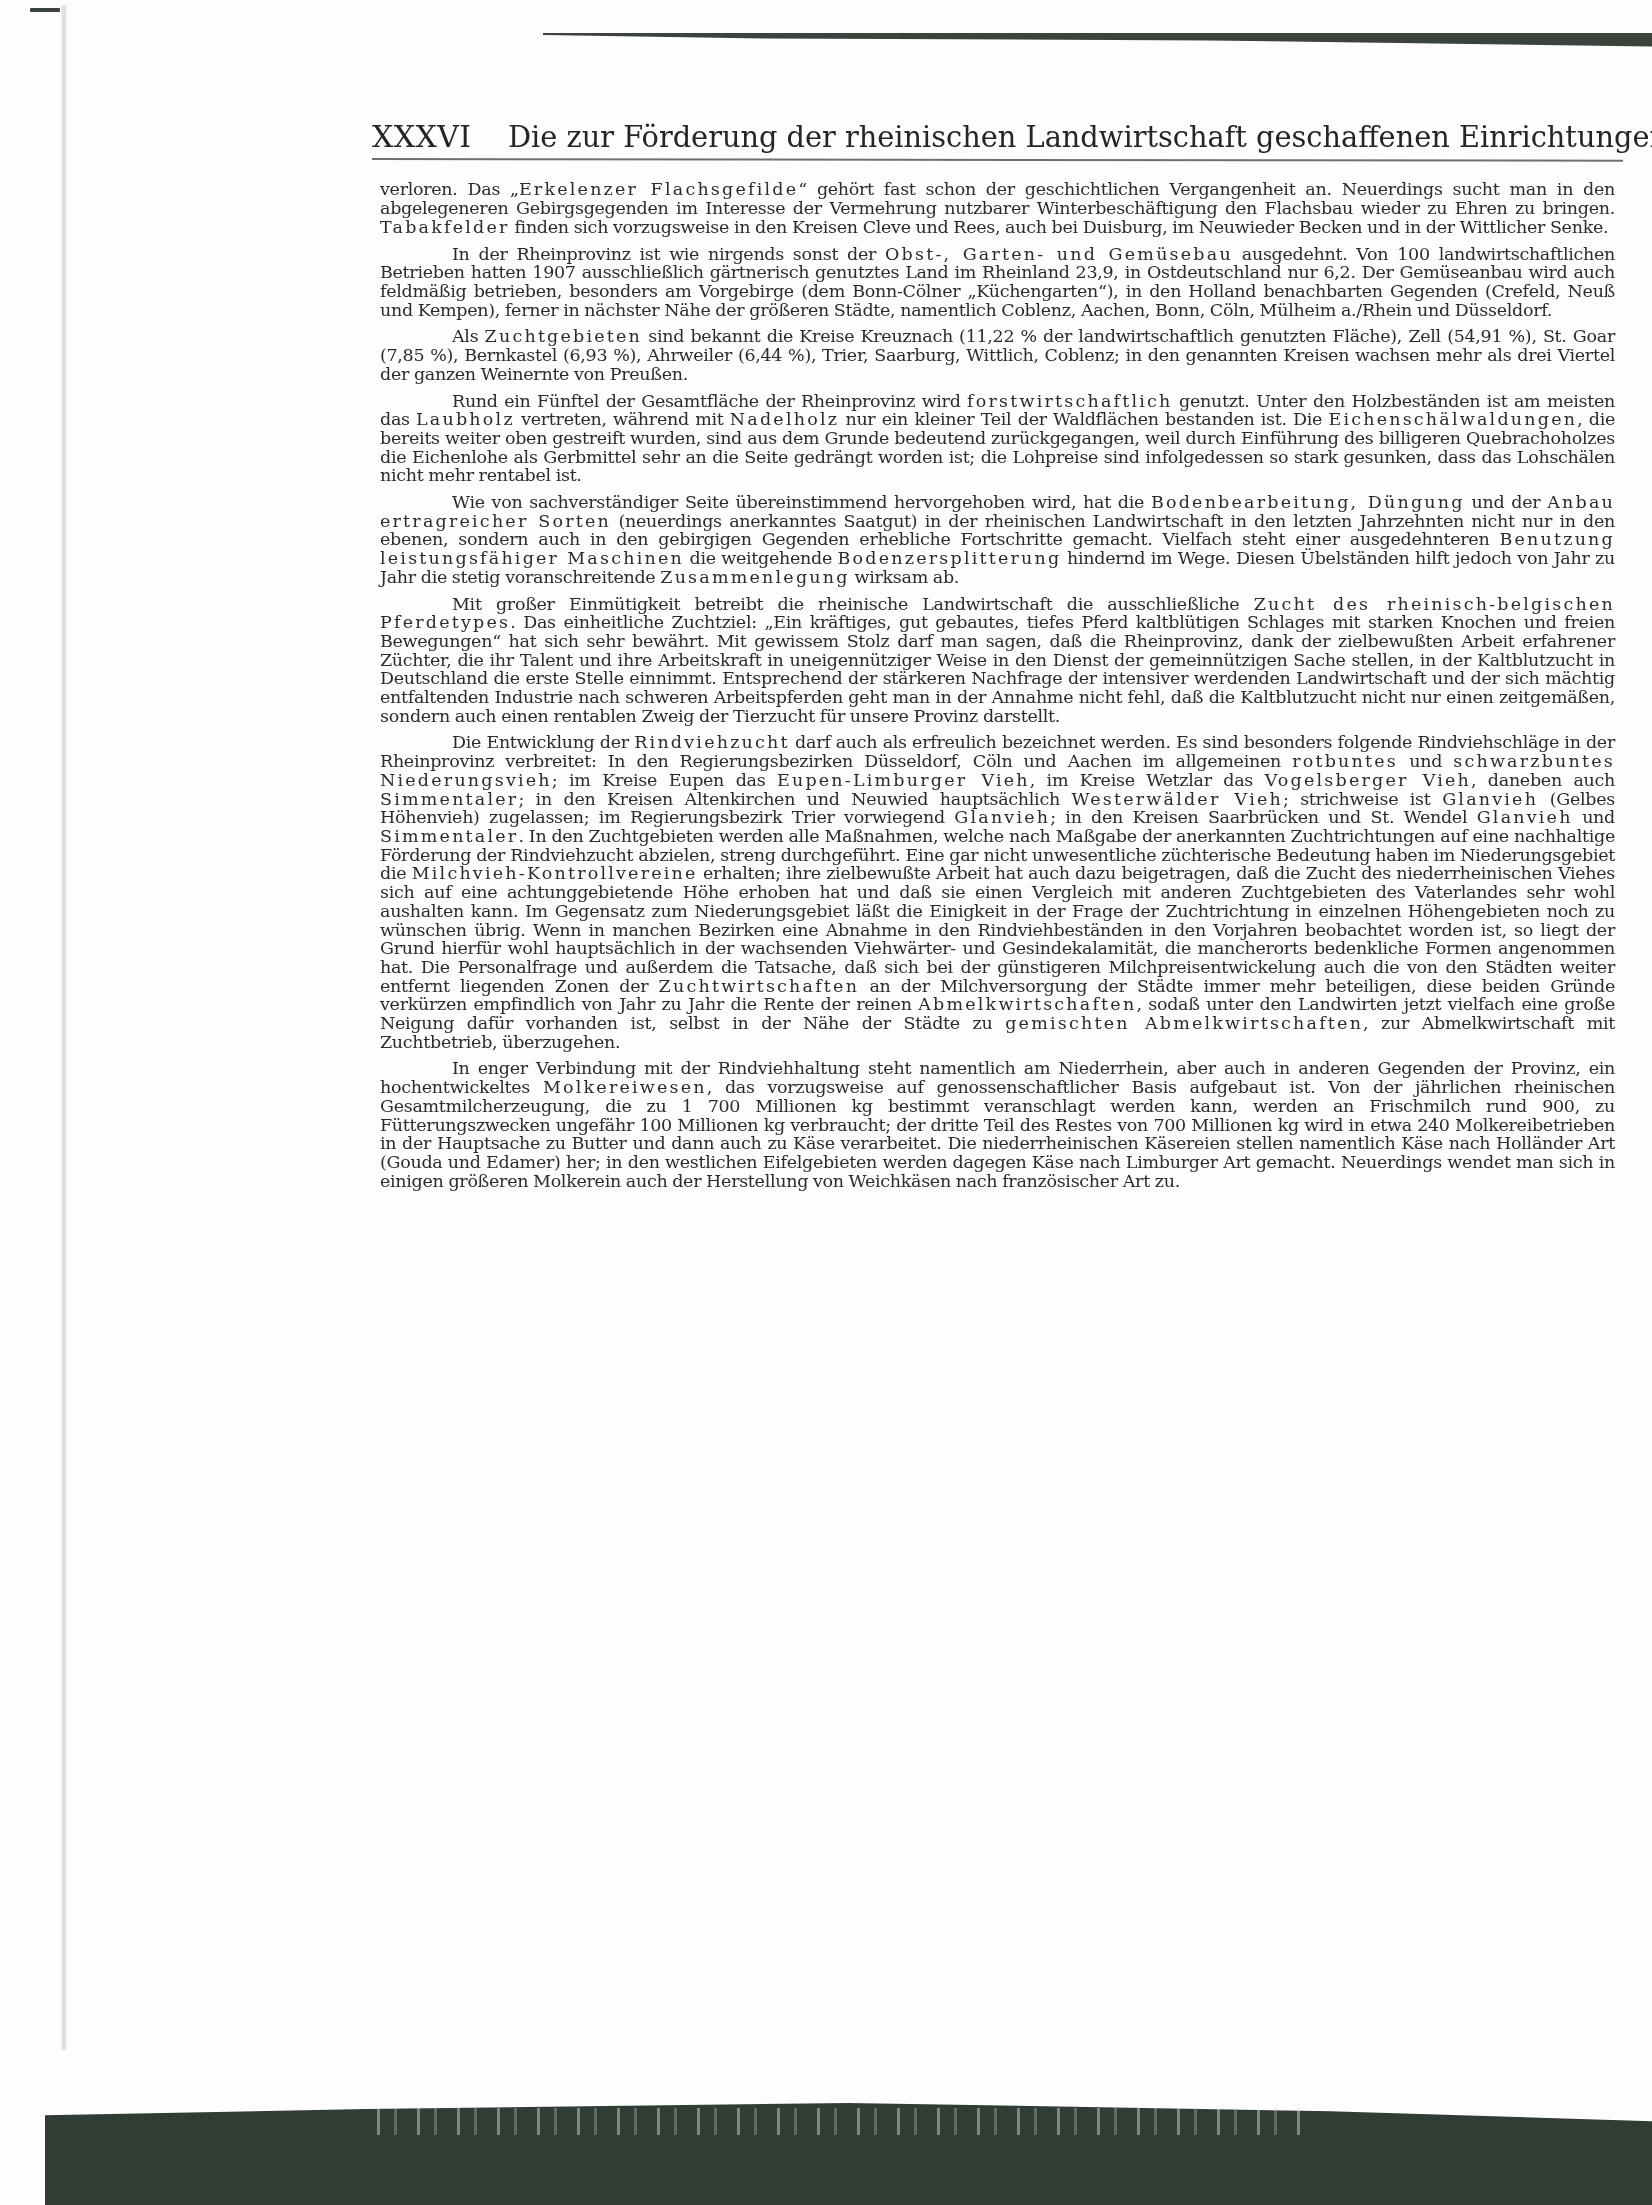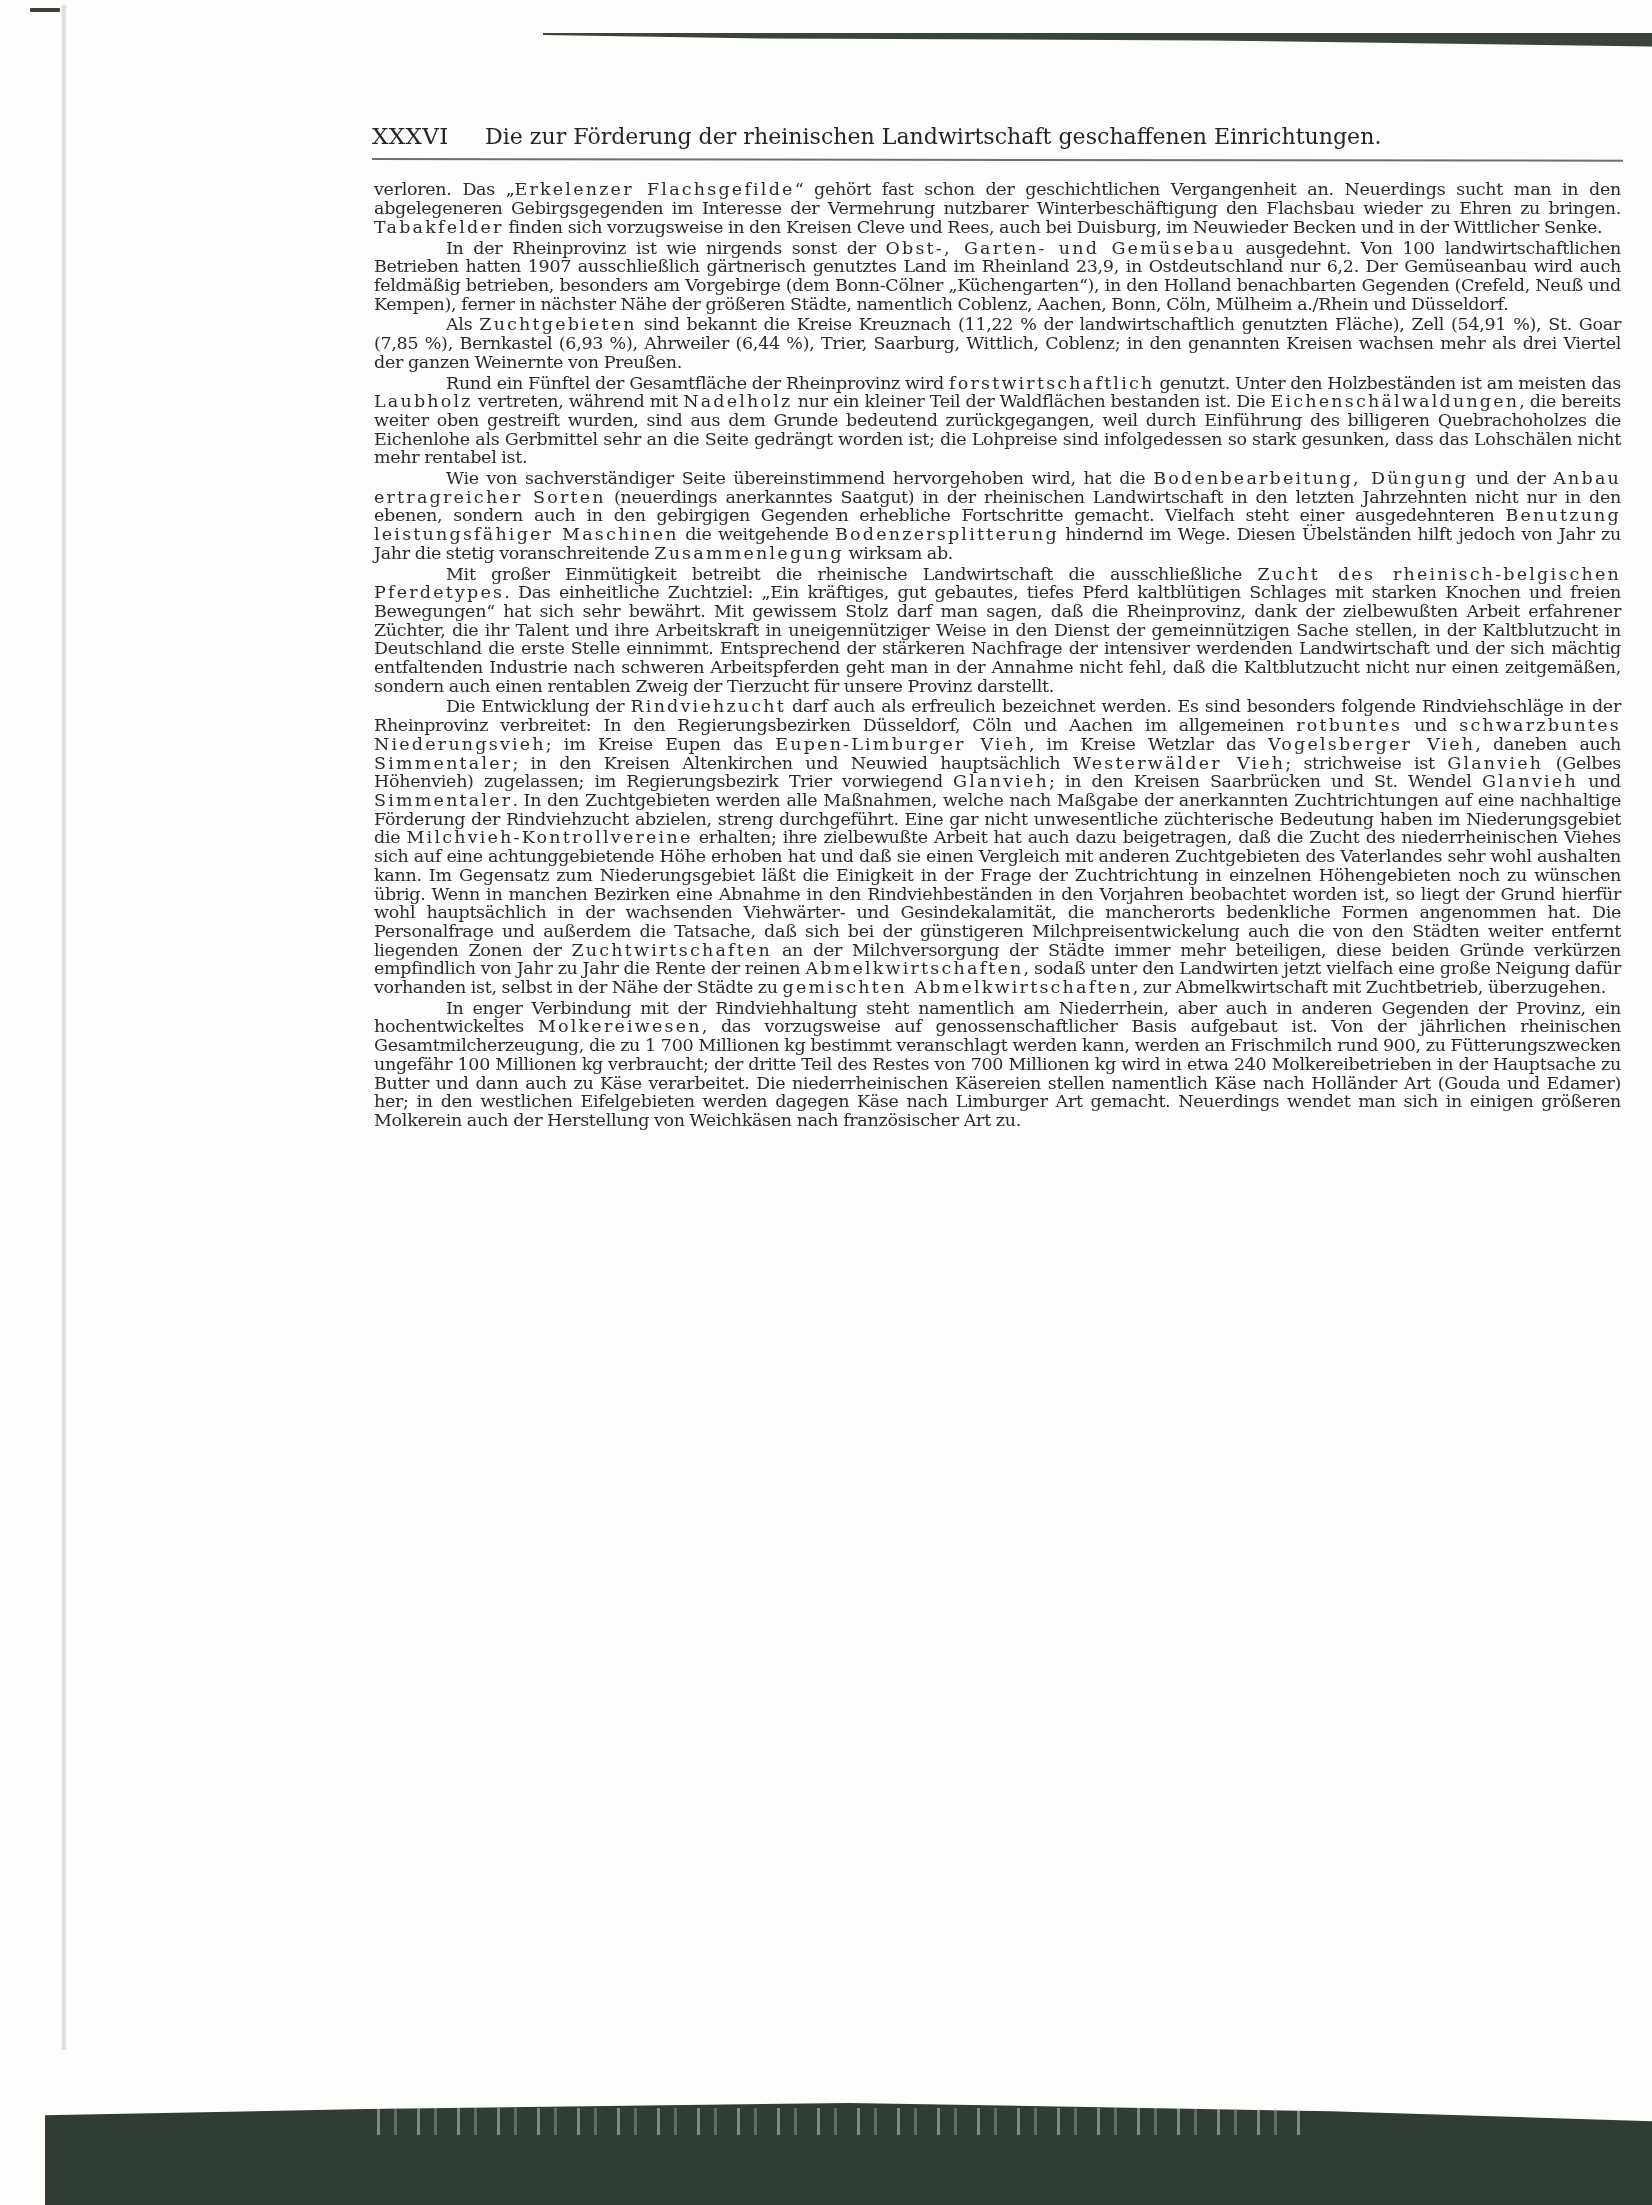--- a/index.html
+++ b/index.html
@@ -30,36 +30,36 @@
   .scan-bottom-noise {
     position: absolute; left: 377px; top: 2108px; width: 933px; height: 27px;
     background: repeating-linear-gradient(90deg, rgba(230,230,230,0.55) 0 2.7px, transparent 2.7px 17px, rgba(200,200,200,0.4) 17px 20px, transparent 20px 40px);
     opacity: 0.8;
   }
   .page {
     position: absolute; left: 372px; top: 121px; width: 1251px;
   }
   .running-head {
     display: flex; align-items: baseline; gap: 36px;
-    font-size: 23px; line-height: 31px; height: 31px; white-space: nowrap;
+    font-size: 30px; line-height: 31px; height: 31px; white-space: nowrap;
     color: #232624;
   }
   .running-head .folio { letter-spacing: 0.4px; }
   .running-head .title { transform: scaleX(0.96); transform-origin: left; }
   .head-rule {
     margin-top: 6.3px; height: 2.2px; background: #6e706e; width: 1251px;
     transform: rotate(0.08deg); transform-origin: left;
   }
   .body-text {
     margin-top: 20px;
     font-size: 17.5px; line-height: 18.7px;
     text-align: justify; text-align-last: auto;
     letter-spacing: -0.3px; word-spacing: -0.4px;
   }
-  .body-text p { margin: 2px; text-indent: 72px; }
+  .body-text p { margin: 8px; text-indent: 72px; }
   .body-text p.cont { text-indent: 0; }
   .sp { letter-spacing: 2.2px; }
 </style>
 </head>
 <body>
 
 <div class="scan-left-mark"></div>
 <div class="scan-left-edge"></div>
 <div class="scan-top-band"></div>
 

